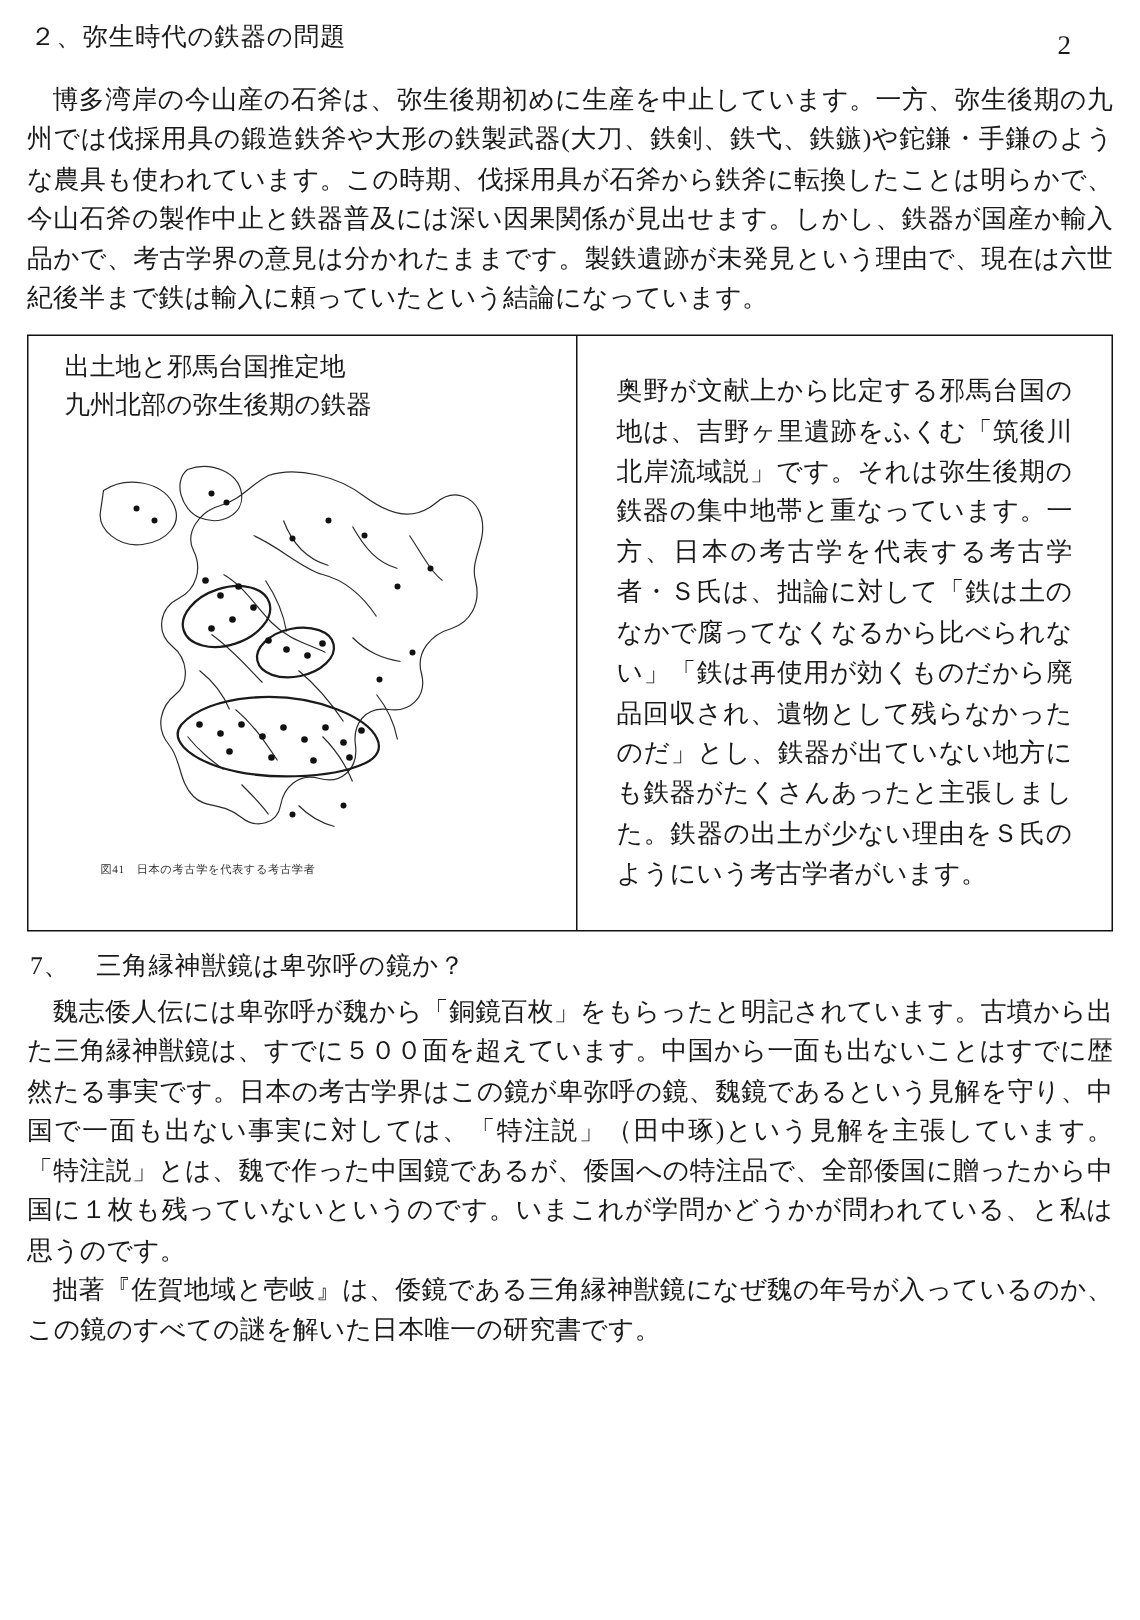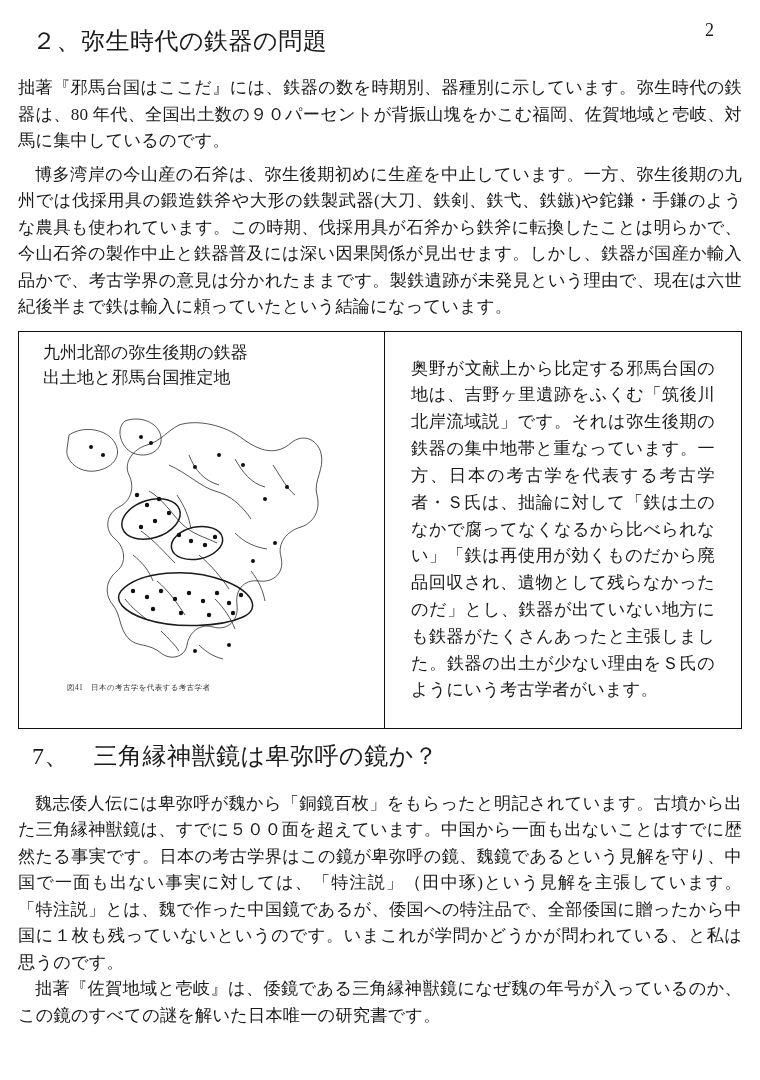--- a/index.html
+++ b/index.html
@@ -21,25 +21,25 @@
     box-sizing: border-box;
     padding: 14px 18px 0 18px;
   }
   .section-head {
     display: flex;
     align-items: flex-start;
     justify-content: space-between;
     margin: 0 0 6px 0;
   }
   .section-title {
-    font-size: 24px;
+    font-size: 17px;
     line-height: 1.3;
     font-weight: normal;
     letter-spacing: 0.5px;
-    margin: 12px;
+    margin: 0;
     padding-left: 2px;
   }
   .page-number {
     font-size: 18px;
     padding-top: 6px;
     padding-right: 28px;
   }
   p.body {
     font-size: 17.2px;
     line-height: 1.54;
@@ -111,29 +111,28 @@
 </head>
 <body>
 
 <div class="page">
 
   <div class="section-head">
     <h2 class="section-title">２、弥生時代の鉄器の問題</h2>
     <div class="page-number">2</div>
   </div>
 
-  <p class="body">拙著『邪馬台国はここだ』には、鉄器の数を時期別、器種別に示しています。弥生時代の鉄器は、80 年代、全国出土数の９０パーセントが背振山塊をかこむ福岡、佐賀地域と壱岐、対馬に集中しているのです。</p>
   <div class="gap-sm"></div>
   <p class="body indent">博多湾岸の今山産の石斧は、弥生後期初めに生産を中止しています。一方、弥生後期の九州では伐採用具の鍛造鉄斧や大形の鉄製武器(大刀、鉄剣、鉄弋、鉄鏃)や鉈鎌・手鎌のような農具も使われています。この時期、伐採用具が石斧から鉄斧に転換したことは明らかで、今山石斧の製作中止と鉄器普及には深い因果関係が見出せます。しかし、鉄器が国産か輸入品かで、考古学界の意見は分かれたままです。製鉄遺跡が未発見という理由で、現在は六世紀後半まで鉄は輸入に頼っていたという結論になっています。</p>
 
   <div class="boxwrap">
 
     <div class="box-left">
+      <div class="map-caption">出土地と邪馬台国推定地</div>
       <div class="map-caption">九州北部の弥生後期の鉄器</div>
-      <div class="map-caption">出土地と邪馬台国推定地</div>
 
       <div class="map-area">
         <svg width="350" height="300" viewBox="0 0 350 300">
           <g fill="none" stroke="#2a2a2a" stroke-width="0.8">
 
             <path d="M40 40 C55 30, 78 34, 86 48 C94 62, 82 74, 66 76 C50 78, 36 66, 38 54 Z"></path>
             <path d="M96 26 C112 20, 130 28, 132 42 C134 56, 118 64, 104 58 C92 53, 86 34, 96 26 Z"></path>
             <path d="M150 30 C168 24, 196 30, 214 44 C236 60, 250 58, 262 48 C274 38, 288 44, 292 58
                      C296 74, 284 86, 288 100 C292 116, 284 128, 272 132 C258 136, 248 148, 252 162
                      C256 178, 244 188, 230 186 C214 184, 206 196, 208 210 C210 226, 198 236, 184 232

